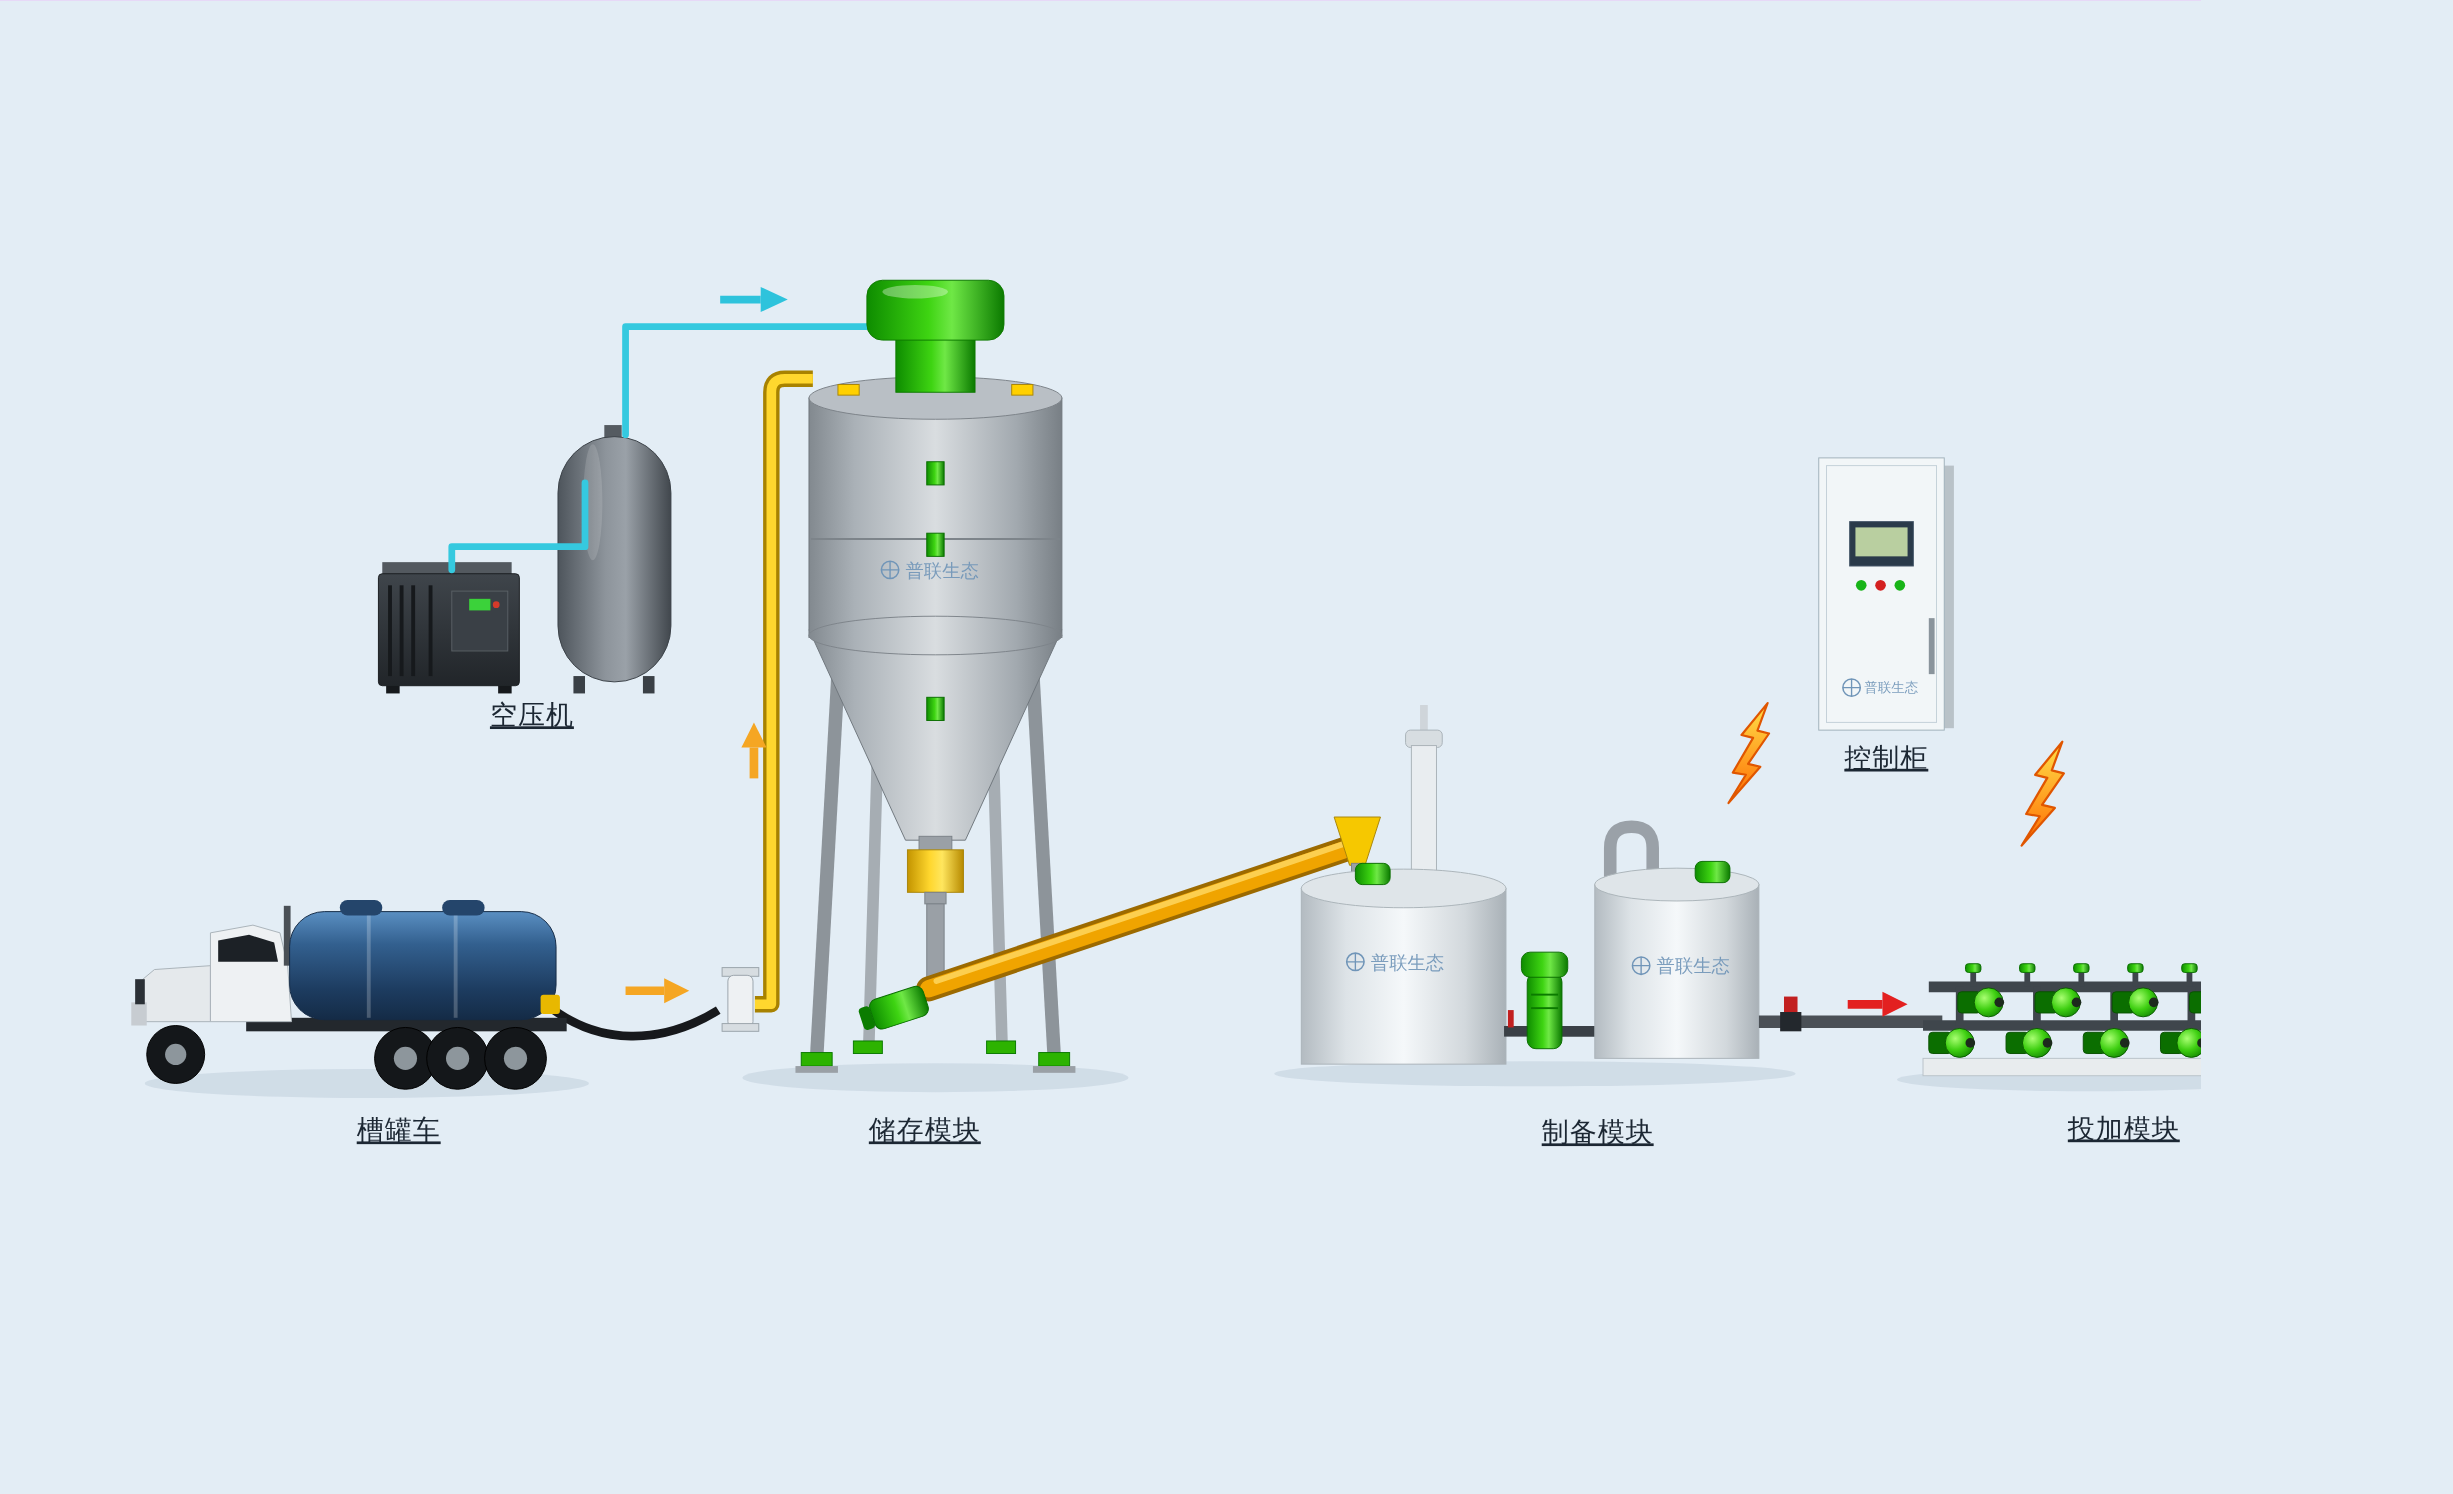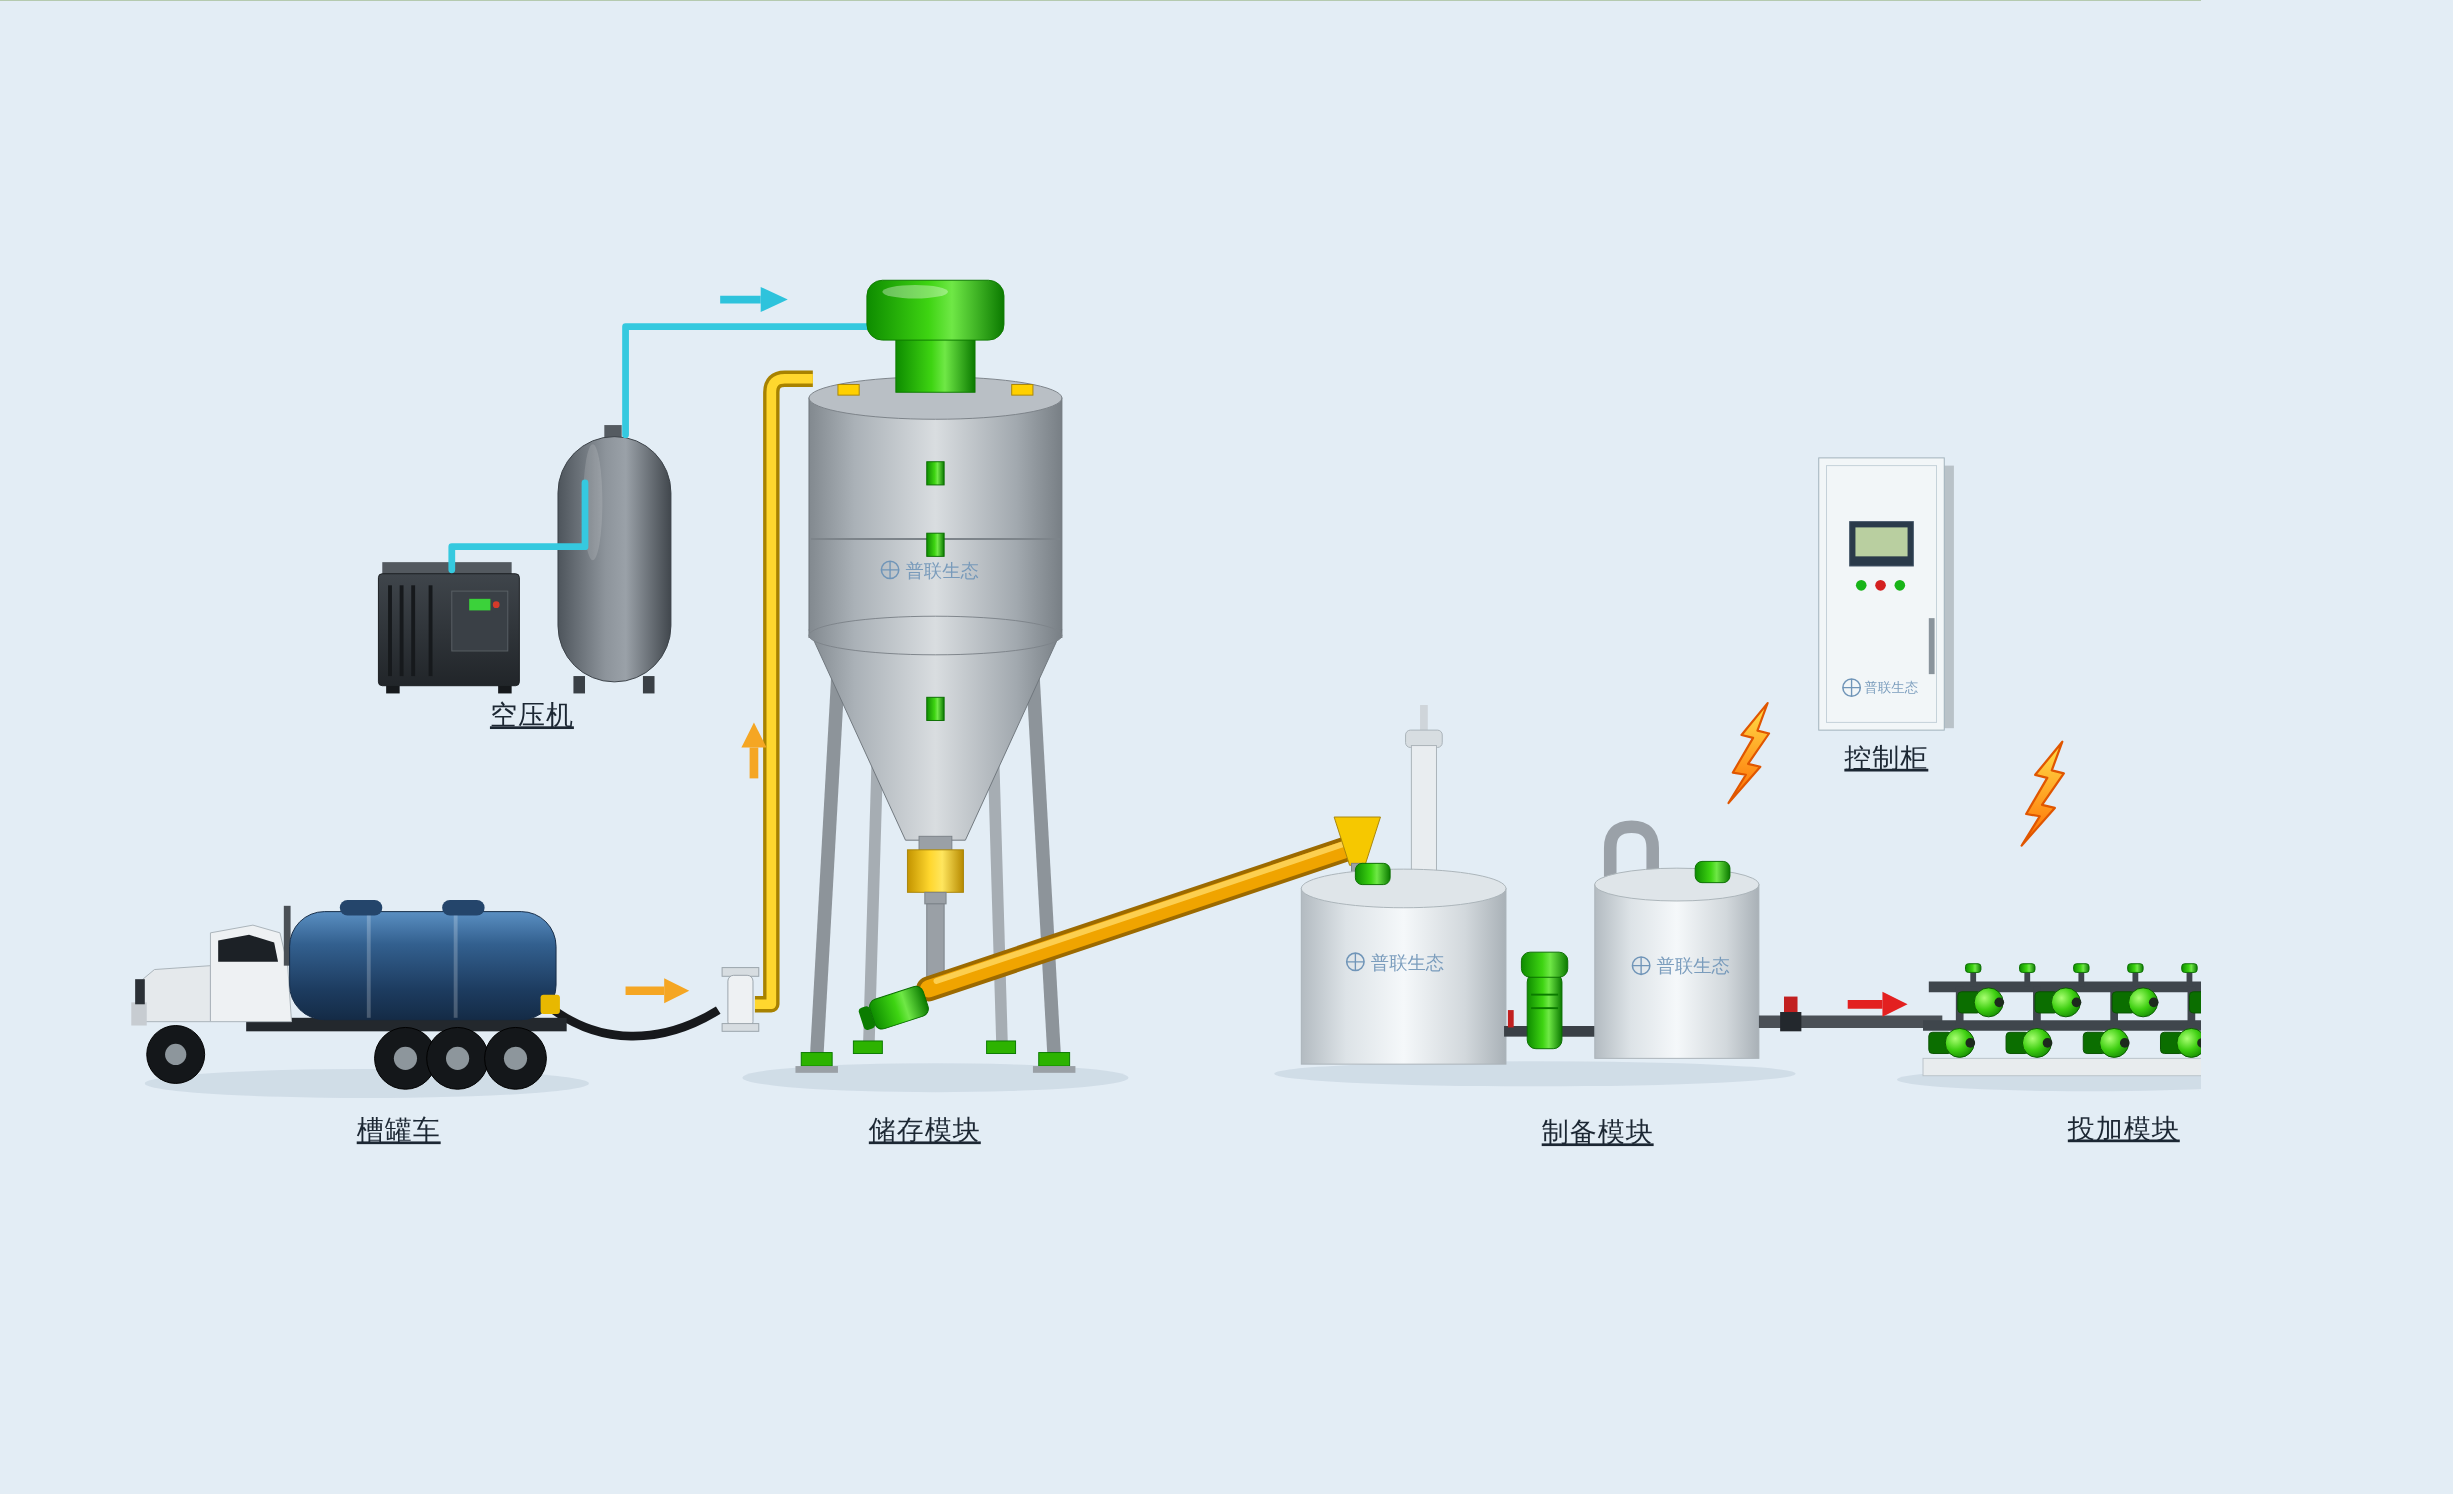--- a/index.html
+++ b/index.html
@@ -1,16 +1,16 @@
 <!DOCTYPE html>
 <html><head>
 <meta charset="utf-8">
 <style>
   html,body{margin:0;padding:0;background:#e3edf5;}
-  .stage{position:relative;width:2201px;height:1495px;background:#4d7c0f;overflow:hidden;}
+  .stage{position:relative;width:2201px;height:1495px;background:#f0abfc;overflow:hidden;}
   svg{display:block;}
   .lbl{font-family:"Liberation Serif","DejaVu Serif",serif;font-size:28px;fill:#1c2733;text-decoration:underline;letter-spacing:1px;}
   .wm{font-family:"Liberation Sans","DejaVu Sans",sans-serif;font-size:19px;fill:#7095b8;opacity:.9;}
   .wm-small{font-size:14px;}
 </style>
 </head>
 <body>
 
 <div class="stage">
 <svg width="2453" height="1495" viewBox="0 0 2541 1548">

